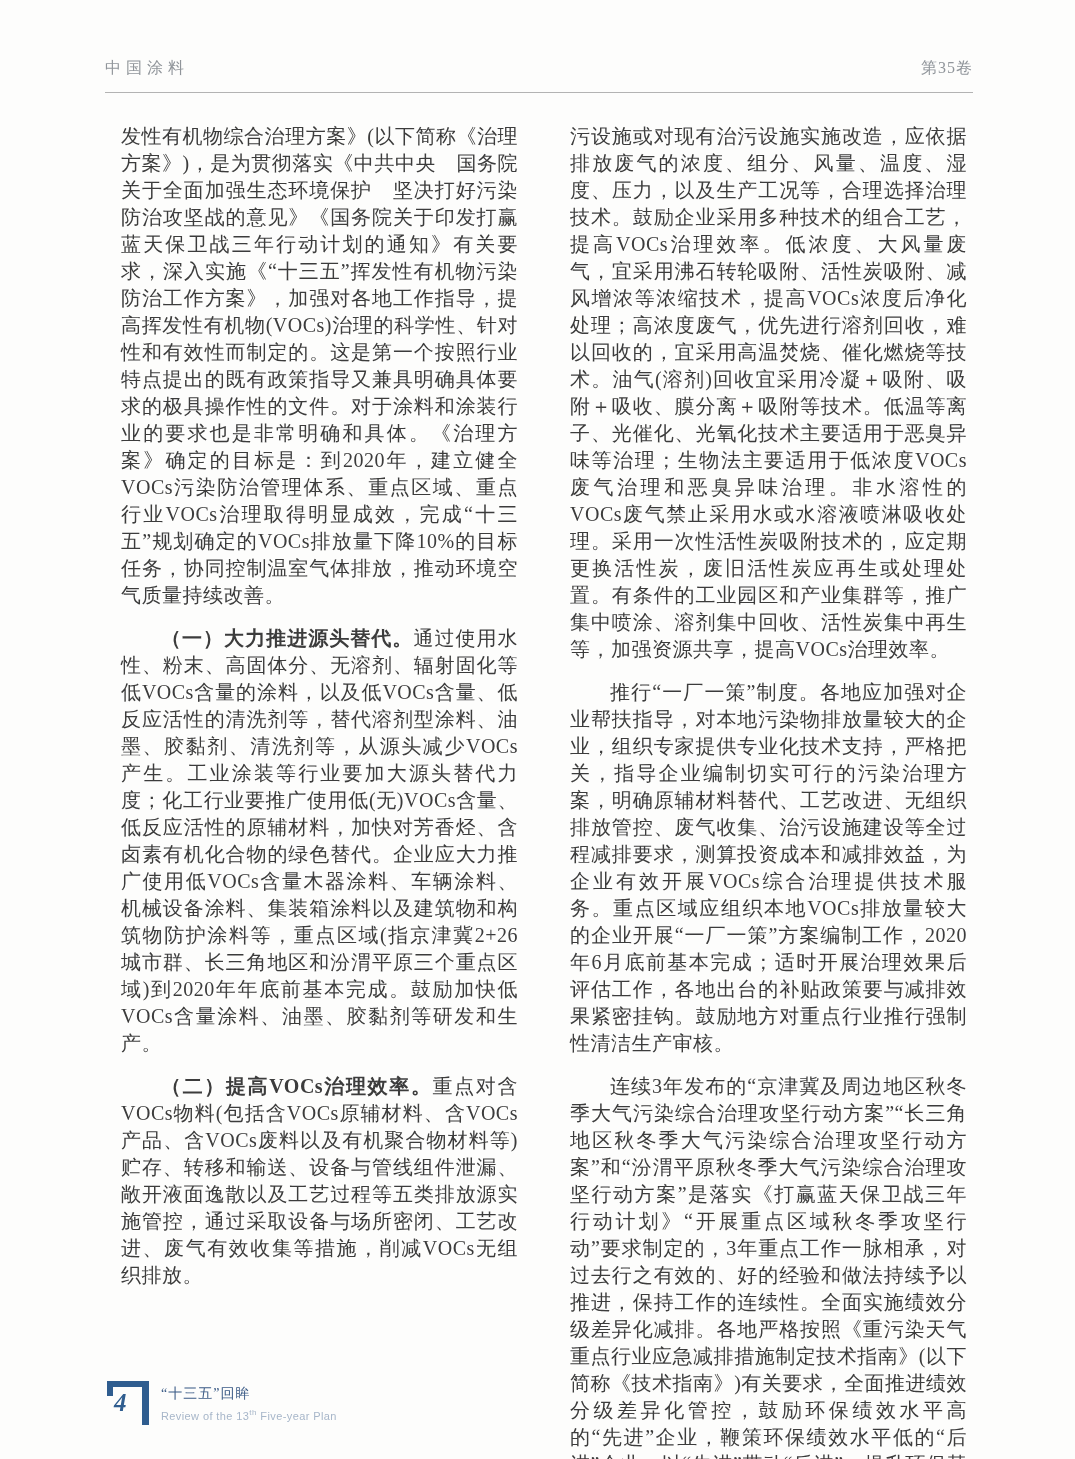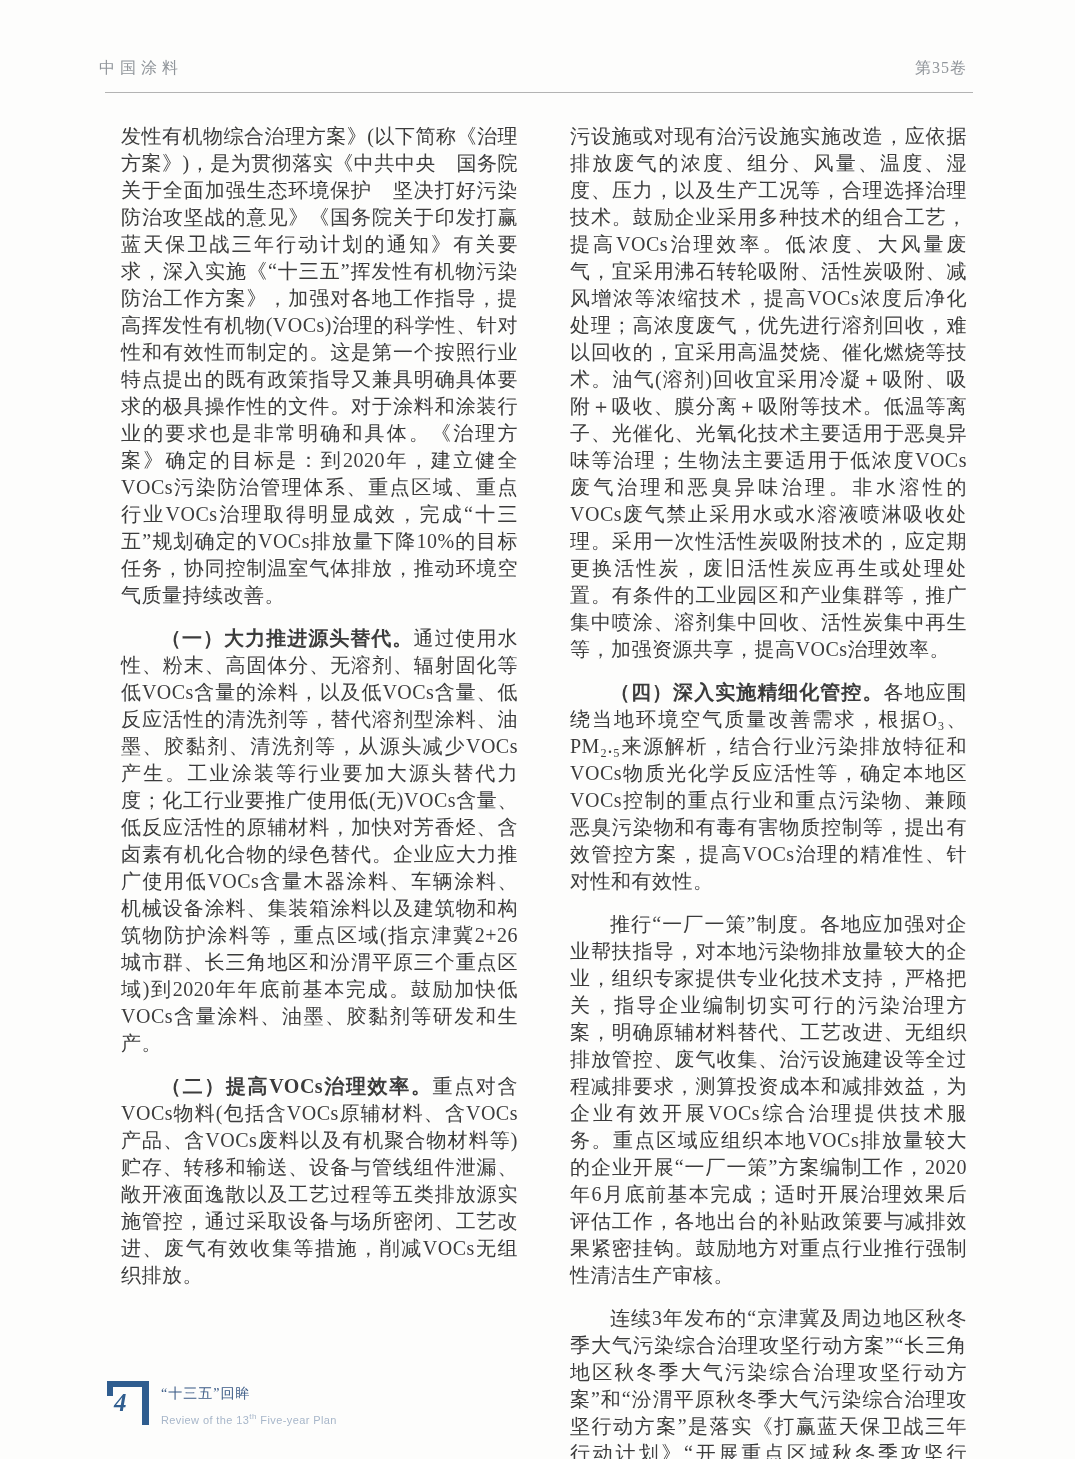--- a/index.html
+++ b/index.html
@@ -6,21 +6,21 @@
   .page{
     position:relative;
     width:1075px;height:1459px;
     background:#fdfdfc;
     font-family:"Liberation Serif","DejaVu Serif",serif;
     color:#3c3c3c;
     overflow:hidden;
   }
   
   .page-header{
-    position:absolute;top:58px;left:99px;width:868px;
+    position:absolute;top:58px;left:105px;width:868px;
     display:flex;justify-content:space-between;align-items:flex-end;
     font-size:16px;color:#90959a;
   }
   .journal-title{letter-spacing:5px;}
   .volume-label{letter-spacing:1px;}
   .header-rule{
     position:absolute;top:92px;left:105px;width:868px;height:0;
     border:none;border-top:1px solid #b3b3b3;margin:0;
   }
   
@@ -55,21 +55,21 @@
   .pagenum{
     position:absolute;left:7px;top:2px;
     font-style:italic;font-weight:bold;
     font-size:25px;color:#2f5d8f;
   }
   .footer-titles{padding-top:2px;}
   .footer-cn{
     font-size:14px;color:#3a5a85;letter-spacing:1px;line-height:22px;
   }
   .footer-en{
-    font-size:11px;color:#a7b6c9;letter-spacing:0.4px;line-height:24px;
+    font-size:11px;color:#a7b6c9;letter-spacing:0.4px;line-height:15px;
     font-family:"Liberation Sans","DejaVu Sans",sans-serif;
   }
   .footer-en sup{font-size:8px;}
 </style>
 </head>
 <body>
 
 <div class="page">
 
   <div class="page-header">
@@ -82,21 +82,20 @@
 
     <section class="col">
       <p><span class="lead"></span><span>发性有机物综合治理方案》(以下简称《治理方案》)，是为贯彻落实《中共中央　国务院关于全面加强生态环境保护　坚决打好污染防治攻坚战的意见》《国务院关于印发打赢蓝天保卫战三年行动计划的通知》有关要求，深入实施《“十三五”挥发性有机物污染防治工作方案》，加强对各地工作指导，提高挥发性有机物(VOCs)治理的科学性、针对性和有效性而制定的。这是第一个按照行业特点提出的既有政策指导又兼具明确具体要求的极具操作性的文件。对于涂料和涂装行业的要求也是非常明确和具体。《治理方案》确定的目标是：到2020年，建立健全VOCs污染防治管理体系、重点区域、重点行业VOCs治理取得明显成效，完成“十三五”规划确定的VOCs排放量下降10%的目标任务，协同控制温室气体排放，推动环境空气质量持续改善。</span></p>
       <p class="indent"><span class="lead">（一）大力推进源头替代。</span><span>通过使用水性、粉末、高固体分、无溶剂、辐射固化等低VOCs含量的涂料，以及低VOCs含量、低反应活性的清洗剂等，替代溶剂型涂料、油墨、胶黏剂、清洗剂等，从源头减少VOCs产生。工业涂装等行业要加大源头替代力度；化工行业要推广使用低(无)VOCs含量、低反应活性的原辅材料，加快对芳香烃、含卤素有机化合物的绿色替代。企业应大力推广使用低VOCs含量木器涂料、车辆涂料、机械设备涂料、集装箱涂料以及建筑物和构筑物防护涂料等，重点区域(指京津冀2+26城市群、长三角地区和汾渭平原三个重点区域)到2020年年底前基本完成。鼓励加快低VOCs含量涂料、油墨、胶黏剂等研发和生产。</span></p>
       <p class="indent"><span class="lead">（二）提高VOCs治理效率。</span><span>重点对含VOCs物料(包括含VOCs原辅材料、含VOCs产品、含VOCs废料以及有机聚合物材料等)贮存、转移和输送、设备与管线组件泄漏、敞开液面逸散以及工艺过程等五类排放源实施管控，通过采取设备与场所密闭、工艺改进、废气有效收集等措施，削减VOCs无组织排放。</span></p>
 
     </section>
 
     <section class="col">
       <p><span class="lead"></span><span>污设施或对现有治污设施实施改造，应依据排放废气的浓度、组分、风量、温度、湿度、压力，以及生产工况等，合理选择治理技术。鼓励企业采用多种技术的组合工艺，提高VOCs治理效率。低浓度、大风量废气，宜采用沸石转轮吸附、活性炭吸附、减风增浓等浓缩技术，提高VOCs浓度后净化处理；高浓度废气，优先进行溶剂回收，难以回收的，宜采用高温焚烧、催化燃烧等技术。油气(溶剂)回收宜采用冷凝＋吸附、吸附＋吸收、膜分离＋吸附等技术。低温等离子、光催化、光氧化技术主要适用于恶臭异味等治理；生物法主要适用于低浓度VOCs废气治理和恶臭异味治理。非水溶性的VOCs废气禁止采用水或水溶液喷淋吸收处理。采用一次性活性炭吸附技术的，应定期更换活性炭，废旧活性炭应再生或处理处置。有条件的工业园区和产业集群等，推广集中喷涂、溶剂集中回收、活性炭集中再生等，加强资源共享，提高VOCs治理效率。</span></p>
-      <p class="indent"><span class="lead">（四）深入实施精细化管控。</span><span>各地应围绕当地环境空气质量改善需求，根据O₃、PM₂.₅来源解析，结合行业污染排放特征和VOCs物质光化学反应活性等，确定本地区VOCs控制的重点行业和重点污染物、兼顾恶臭污染物和有毒有害物质控制等，提出有效管控方案，提高VOCs治理的精准性、针对性和有效性。</span></p>
       <p class="indent"><span class="lead"></span><span>推行“一厂一策”制度。各地应加强对企业帮扶指导，对本地污染物排放量较大的企业，组织专家提供专业化技术支持，严格把关，指导企业编制切实可行的污染治理方案，明确原辅材料替代、工艺改进、无组织排放管控、废气收集、治污设施建设等全过程减排要求，测算投资成本和减排效益，为企业有效开展VOCs综合治理提供技术服务。重点区域应组织本地VOCs排放量较大的企业开展“一厂一策”方案编制工作，2020年6月底前基本完成；适时开展治理效果后评估工作，各地出台的补贴政策要与减排效果紧密挂钩。鼓励地方对重点行业推行强制性清洁生产审核。</span></p>
       <p class="indent"><span class="lead"></span><span>连续3年发布的“京津冀及周边地区秋冬季大气污染综合治理攻坚行动方案”“长三角地区秋冬季大气污染综合治理攻坚行动方案”和“汾渭平原秋冬季大气污染综合治理攻坚行动方案”是落实《打赢蓝天保卫战三年行动计划》“开展重点区域秋冬季攻坚行动”要求制定的，3年重点工作一脉相承，对过去行之有效的、好的经验和做法持续予以推进，保持工作的连续性。全面实施绩效分级差异化减排。各地严格按照《重污染天气重点行业应急减排措施制定技术指南》(以下简称《技术指南》)有关要求，全面推进绩效分级差异化管控，鼓励环保绩效水平高的“先进”企业，鞭策环保绩效水平低的“后进”企业，以“先进”带动“后进”，提升环保基础工作整体水平。各地要高度</span></p>
     </section>
 
   </div>
 
   <div class="page-footer">
     <div class="pagenum-box">
       <span class="pagenum">4</span>
     </div>

